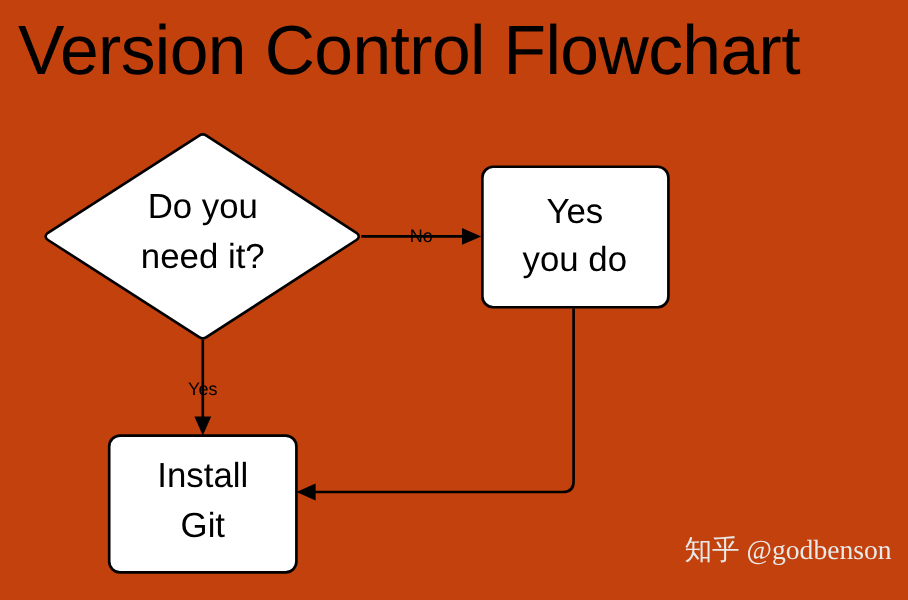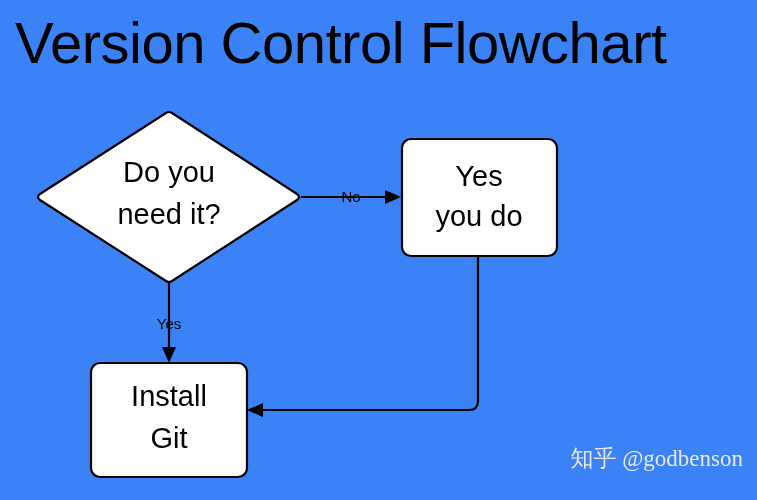--- a/index.html
+++ b/index.html
@@ -11,21 +11,21 @@
   body {
     width: 757px;
     height: 500px;
     overflow: hidden;
     font-family: "Liberation Sans", sans-serif;
   }
   #canvas {
     position: relative;
     width: 757px;
     height: 500px;
-    background: #3b82f6;
+    background: #c2410c;
     text-align: center;
   }
   #page-title {
     position: absolute;
     left: 15px;
     top: 8px;
     font-size: 58px;
     line-height: 70px;
     font-weight: 400;
     color: #000000;

